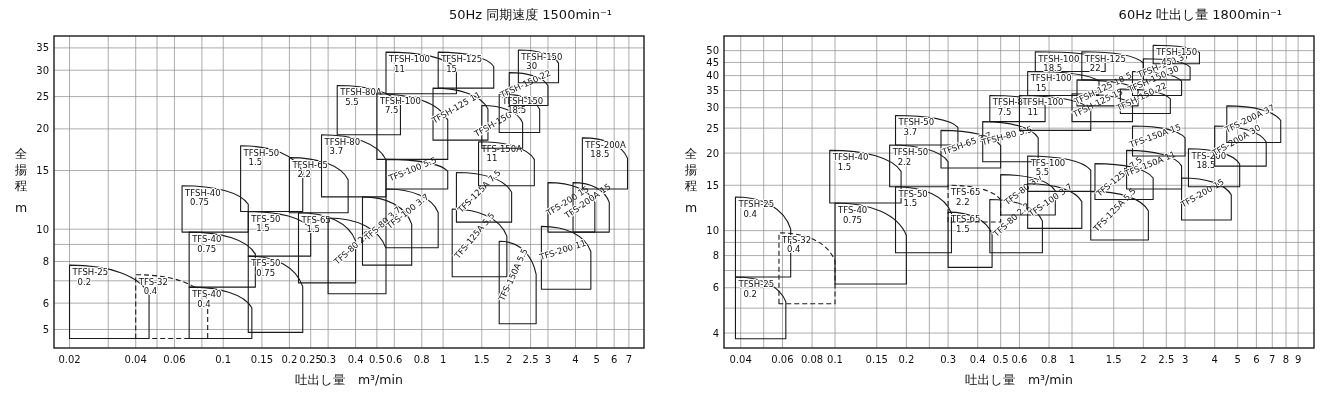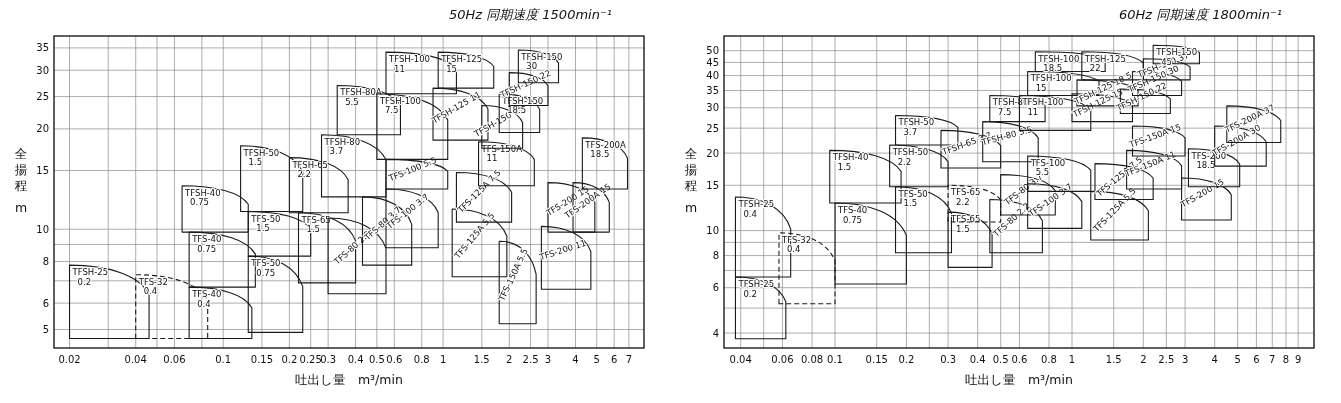--- a/index.html
+++ b/index.html
@@ -1,19 +1,19 @@
 <!DOCTYPE html>
 <html><head>
 <meta charset="utf-8">
 <style>
   html,body{margin:0;padding:0;background:#fff;}
   body{width:1341px;height:403px;overflow:hidden;font-family:"DejaVu Sans","Liberation Sans",sans-serif;color:#111;}
   .page{display:flex;gap:22px;padding:6px 8px 0 8px;}
   .panel{width:648px;}
-  .chart-title{height:20px;font-size:13px;text-align:right;padding-right:44px;white-space:nowrap;font-style:italic;}
+  .chart-title{height:20px;font-size:13px;text-align:right;padding-right:44px;white-space:nowrap;}
   svg{display:block;}
   .grid{stroke:#8a8a8a;stroke-width:0.7;}
   .frame{fill:none;stroke:#1c1c1c;stroke-width:1.4;}
   .tick{font-size:10px;fill:#111;}
   .tx{text-anchor:middle;}
   .ty{text-anchor:end;}
   .axis-label{font-size:12.5px;fill:#111;}
   .region{fill:none;stroke:#1a1a1a;stroke-width:1.1;stroke-linejoin:round;}
   .dashed{stroke-dasharray:5 3;}
   .rlabel{font-size:8.5px;fill:#111;paint-order:stroke;stroke:#ffffff;stroke-width:2.2px;stroke-linejoin:round;}
@@ -156,21 +156,21 @@
         <text x="41" y="47.70868624891899" class="tick ty">30</text>
         <text x="41" y="25.40097653253212" class="tick ty">35</text>
         <text x="341" y="358" class="axis-label tx">吐出し量　m³/min</text>
         <text x="13" y="132" class="axis-label tx">全</text>
         <text x="13" y="148" class="axis-label tx">揚</text>
         <text x="13" y="164" class="axis-label tx">程</text>
         <text x="13" y="186" class="axis-label tx">m</text>
       </svg>
   </section>
   <section class="panel">
-    <div class="chart-title">60Hz 同期速度 1800min⁻¹</div>
+    <div class="chart-title">60Hz 吐出し量 1800min⁻¹</div>
     <svg width="648" height="372">
         <line x1="62.72597508897897" y1="10" x2="62.72597508897897" y2="322" class="grid"></line>
         <line x1="85.69125976124148" y1="10" x2="85.69125976124148" y2="322" class="grid"></line>
         <line x1="104.45526360093757" y1="10" x2="104.45526360093757" y2="322" class="grid"></line>
         <line x1="134.06266498023476" y1="10" x2="134.06266498023476" y2="322" class="grid"></line>
         <line x1="157.02794965249734" y1="10" x2="157.02794965249734" y2="322" class="grid"></line>
         <line x1="198.75723816445597" y1="10" x2="198.75723816445597" y2="322" class="grid"></line>
         <line x1="228.36463954375319" y1="10" x2="228.36463954375319" y2="322" class="grid"></line>
         <line x1="251.3299242160157" y1="10" x2="251.3299242160157" y2="322" class="grid"></line>
         <line x1="270.0939280557118" y1="10" x2="270.0939280557118" y2="322" class="grid"></line>

